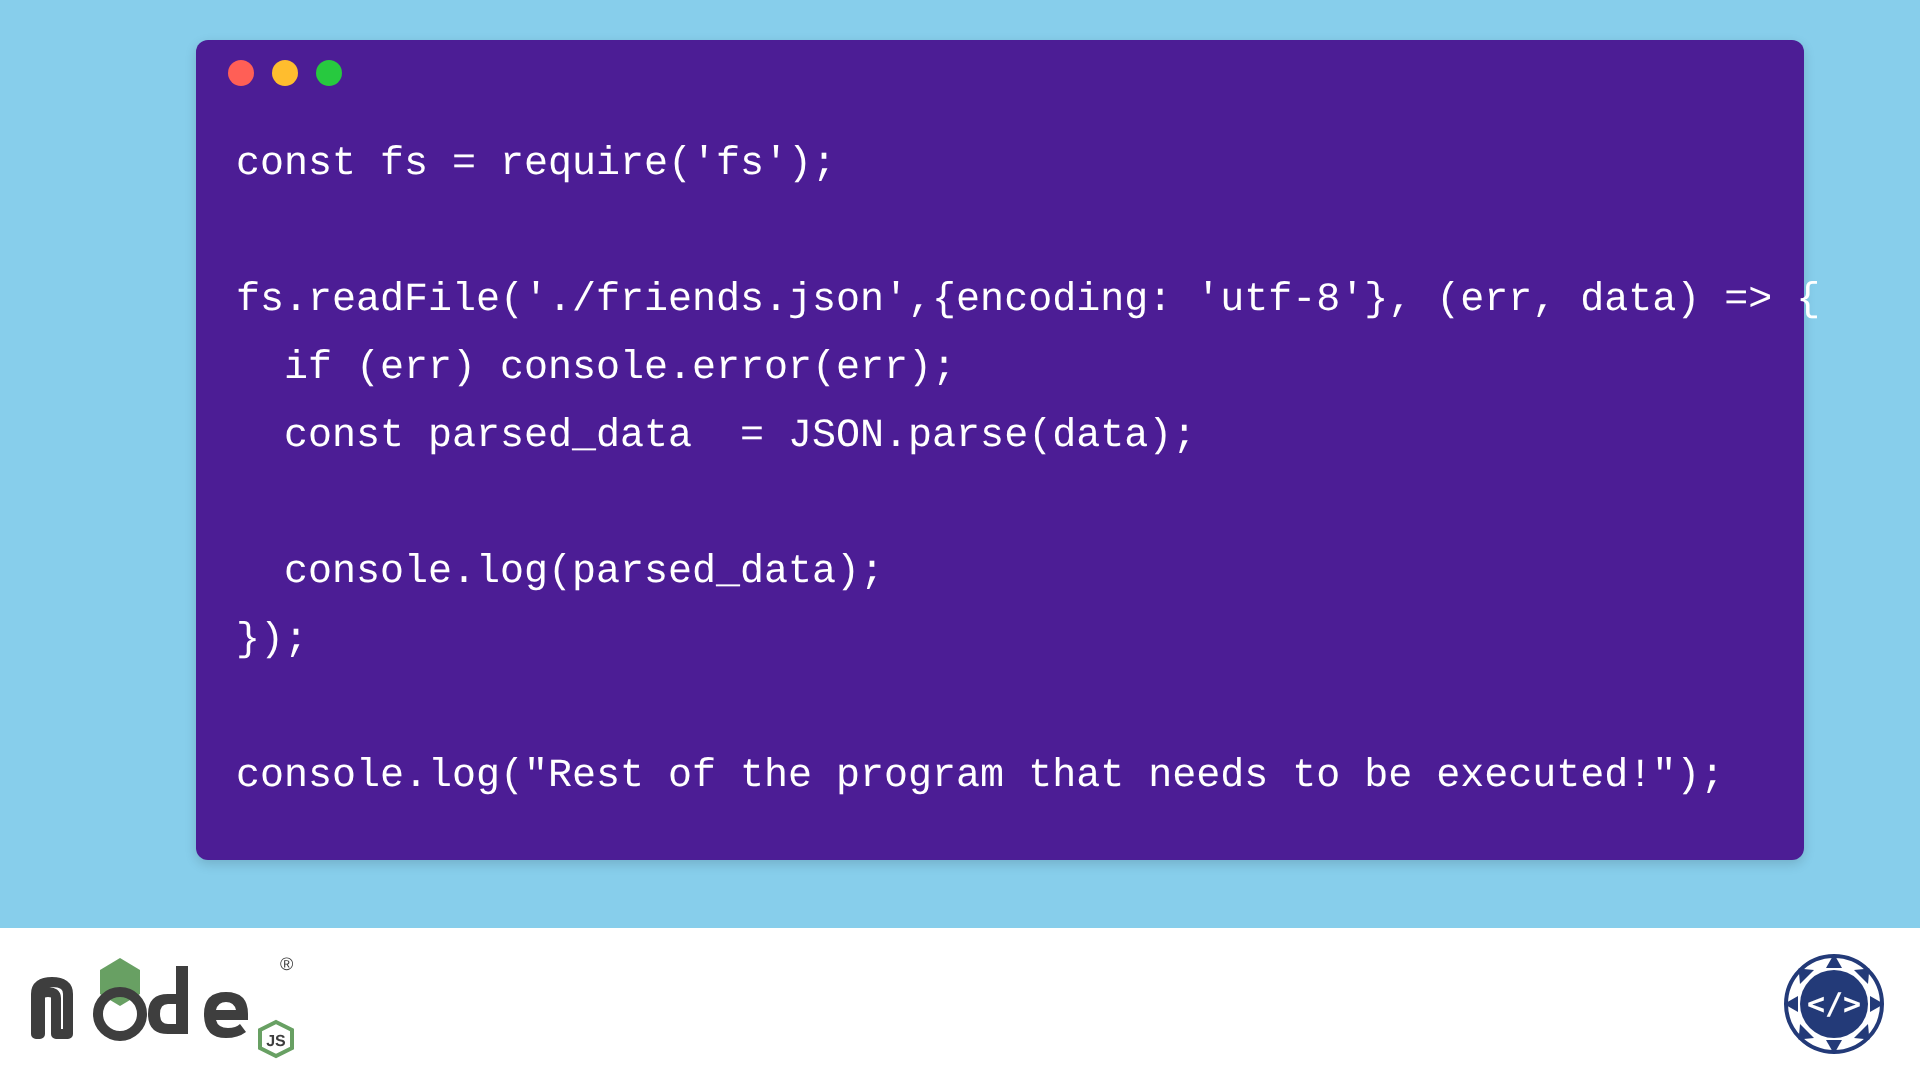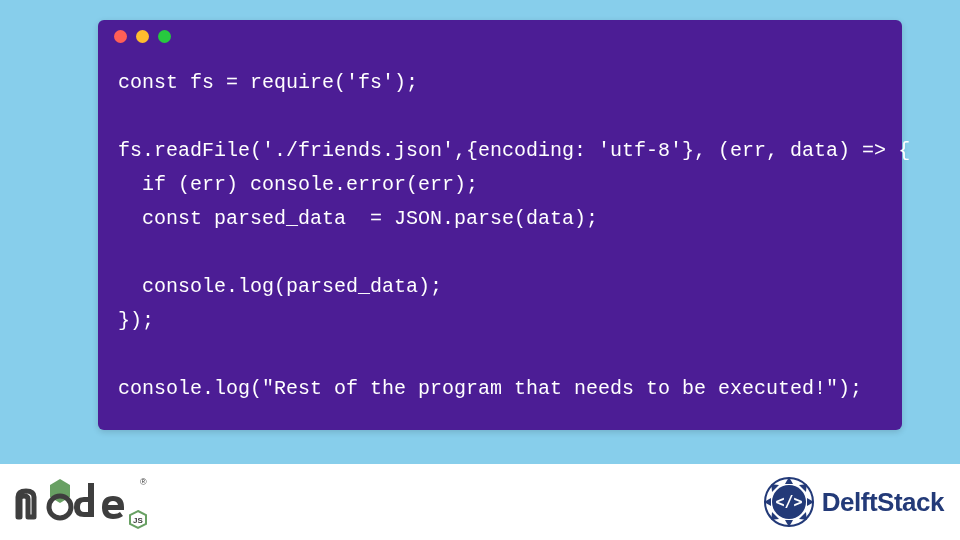--- a/index.html
+++ b/index.html
@@ -134,15 +134,14 @@
             <path d="M17.7,-17.7 L17,-10 L10,-17 Z"></path>
             <path d="M-17.7,17.7 L-17,10 L-10,17 Z"></path>
             <path d="M-17.7,-17.7 L-10,-17 L-17,-10 Z"></path>
             <path d="M17.7,17.7 L10,17 L17,10 Z"></path>
           </g>
           <circle r="17" fill="#233a78"></circle>
         </g>
         <text x="0" y="5" font-size="15" text-anchor="middle" fill="#ffffff" font-family="monospace" font-weight="bold">&lt;/&gt;</text>
       </g>
     </svg>
-    <span class="delft-text"><span class="d">DelftStack</span></span>
   </div>
 </div>
 
 </body></html>

